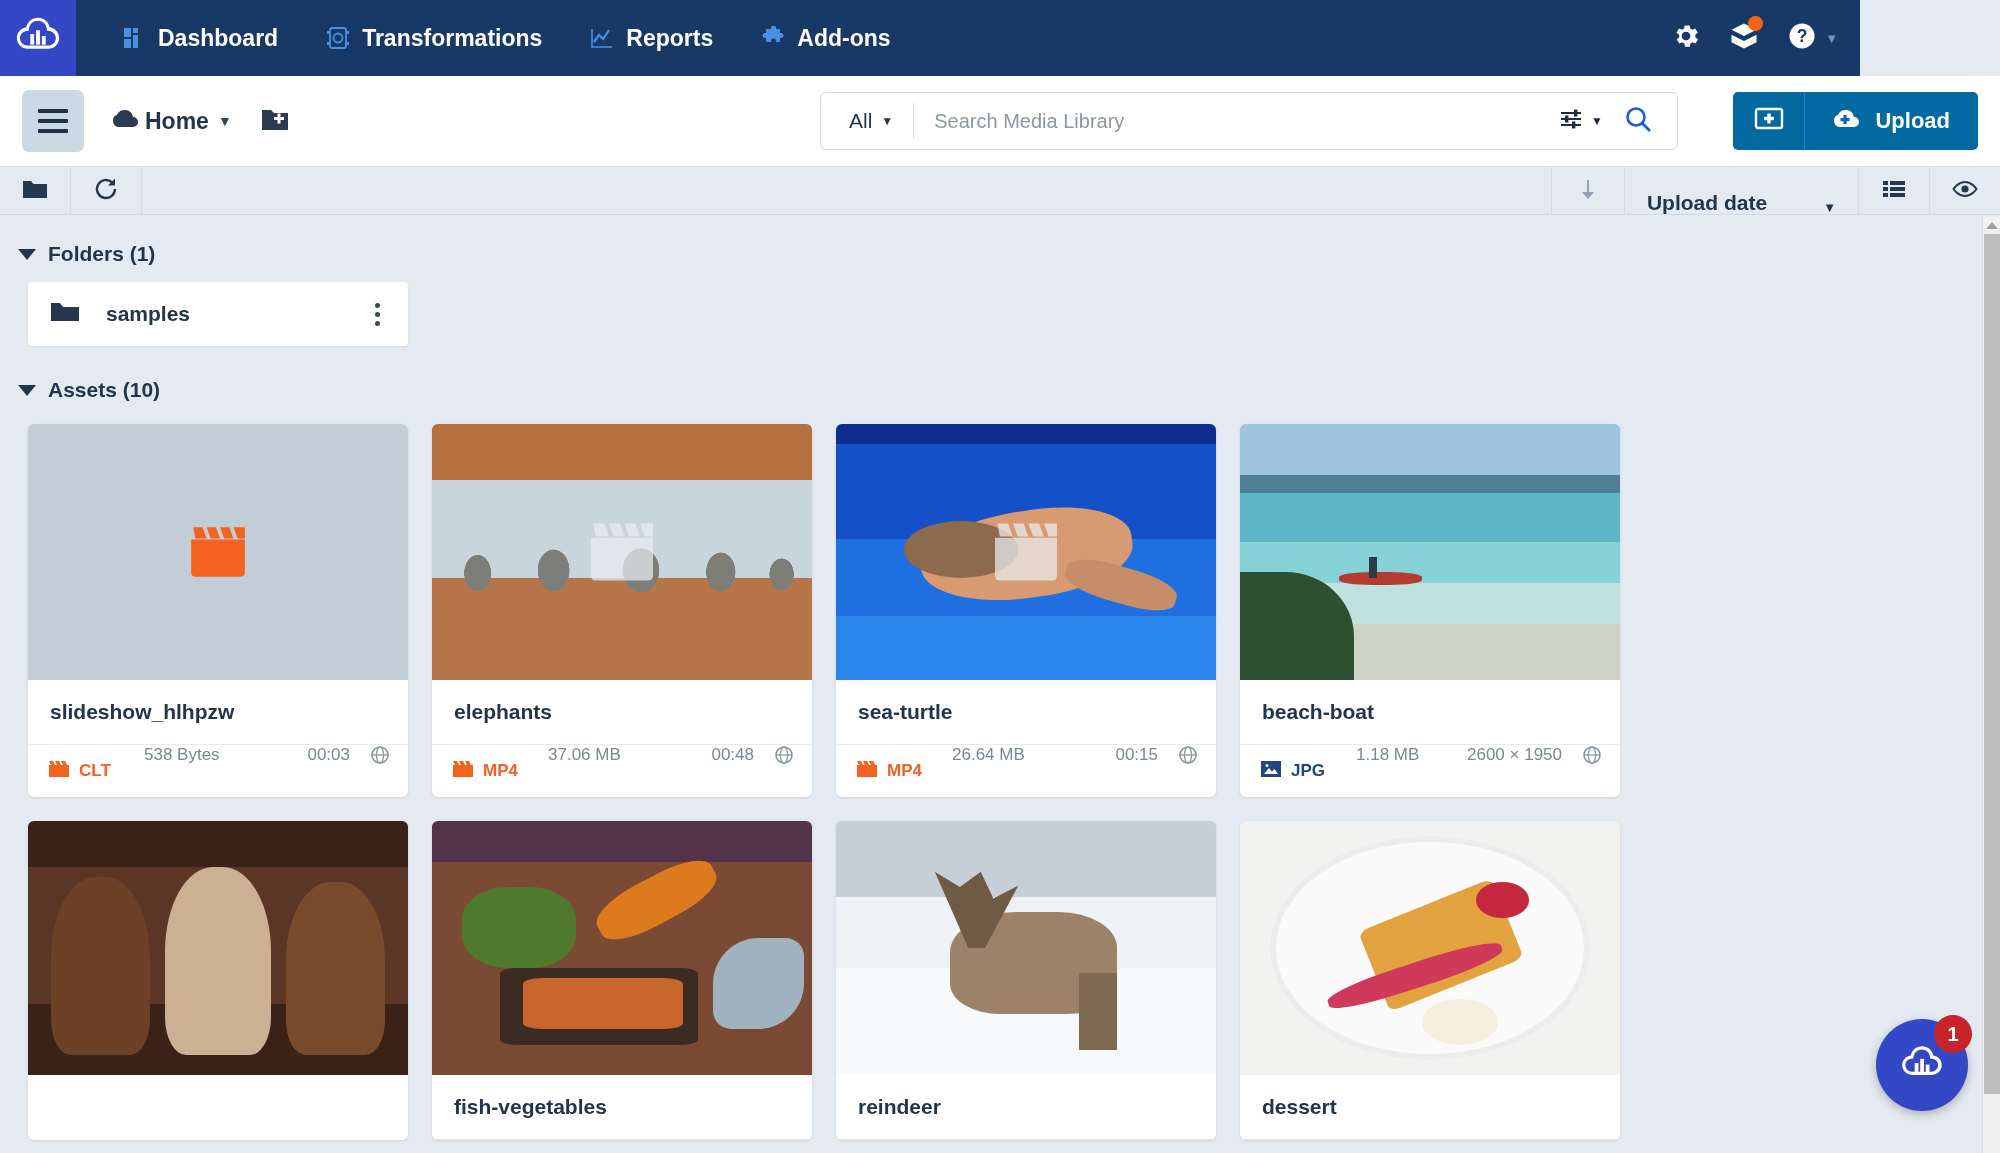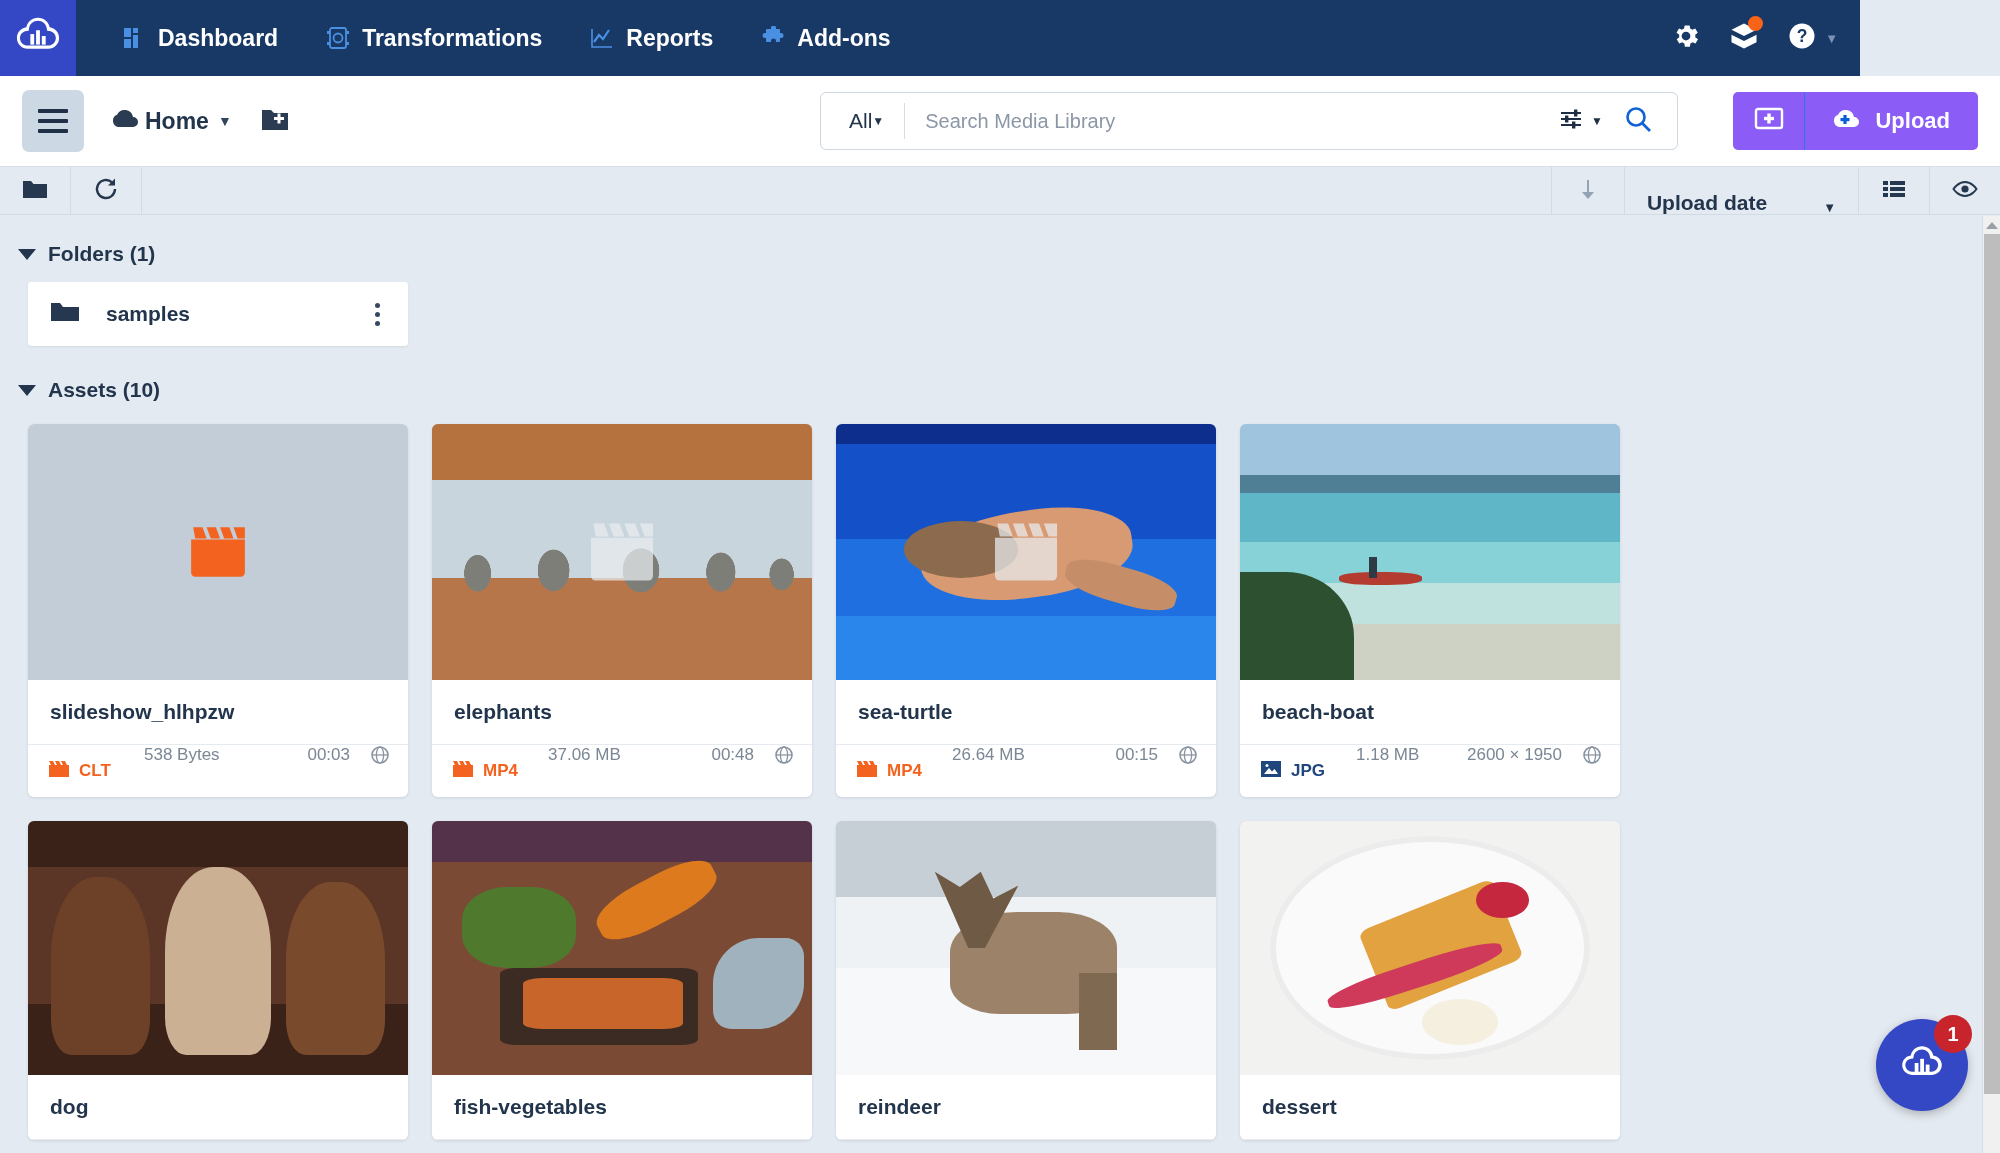--- a/index.html
+++ b/index.html
@@ -83,40 +83,40 @@
   .crumb-caret { color: #32455c; font-size: 14px; margin-left: 4px; }
   .newfolder-btn { margin-left: 28px; cursor: pointer; display: flex; align-items: center; }
   .newfolder-btn svg { width: 30px; height: 26px; }
 
   .searchwrap {
     position: absolute; left: 820px; top: 16px; width: 858px; height: 58px;
     border: 1px solid #cfd7e0; border-radius: 6px; background: #fff;
     display: flex; align-items: center;
   }
   .search-all {
-    display: flex; align-items: center; gap: 0; padding: 0 20px 0 28px;
+    display: flex; align-items: center; gap: 9px; padding: 0 20px 0 28px;
     font-size: 21px; color: #24364d; cursor: pointer; height: 100%;
   }
   .search-all .tri { font-size: 12px; color: #24364d; }
   .search-div { width: 1px; height: 36px; background: #d5dce5; }
   .search-input {
     flex: 1; border: none; outline: none; font-size: 20px;
     padding: 0 20px; color: #7f1d1d; font-family: "Liberation Sans", sans-serif;
     background: transparent;
   }
   .search-input::placeholder { color: #8c97a5; }
   .filter-btn { display: flex; align-items: center; gap: 4px; padding: 0 8px; cursor: pointer; }
   .filter-btn svg { width: 28px; height: 24px; }
   .filter-btn .tri { font-size: 12px; color: #1d2e44; }
   .search-go { padding: 0 24px 0 12px; cursor: pointer; display: flex; align-items: center; }
   .search-go svg { width: 30px; height: 30px; }
 
   .upload-group {
     position: absolute; right: 22px; top: 16px; height: 58px;
-    display: flex; background: #8b5cf6; border-radius: 5px; overflow: hidden;
+    display: flex; background: #0369a1; border-radius: 5px; overflow: hidden;
   }
   .upload-add {
     width: 72px; display: flex; align-items: center; justify-content: center;
     cursor: pointer; border-right: 1px solid #2f78e0;
   }
   .upload-add svg { width: 32px; height: 26px; }
   .upload-main {
     display: flex; align-items: center; gap: 14px; padding: 0 28px 0 24px; cursor: pointer;
   }
   .upload-main svg { width: 32px; height: 24px; }
@@ -637,21 +637,20 @@
     </div>
 
     <div class="card">
       <div class="thumb" style="height:254px">
         <div class="inner" style="background:linear-gradient(#3a2218 0 18%,#5b3526 18% 72%,#3a2218 72% 100%)">
           <div style="position:absolute;left:6%;top:22%;width:26%;height:70%;background:#6d4127;border-radius:45% 45% 20% 20%"></div>
           <div style="position:absolute;left:36%;top:18%;width:28%;height:74%;background:#cbb094;border-radius:45% 45% 20% 20%"></div>
           <div style="position:absolute;left:68%;top:24%;width:26%;height:68%;background:#7a4a2c;border-radius:45% 45% 20% 20%"></div>
         </div>
       </div>
-      <div class="card-title">dog</div>
     </div>
 
     <div class="card">
       <div class="thumb" style="height:254px">
         <div class="inner" style="background:linear-gradient(#53324a 0 16%,#7b4a35 16% 100%)">
           <div style="position:absolute;left:8%;top:26%;width:30%;height:32%;background:#4f7a2e;border-radius:40%"></div>
           <div style="position:absolute;left:42%;top:22%;width:34%;height:18%;background:#dd7a1e;border-radius:40%;transform:rotate(-28deg)"></div>
           <div style="position:absolute;left:18%;top:58%;width:52%;height:30%;background:#3b2b22;border-radius:8%"></div>
           <div style="position:absolute;left:24%;top:62%;width:42%;height:20%;background:#c8652a;border-radius:12%"></div>
           <div style="position:absolute;left:74%;top:46%;width:24%;height:36%;background:#9fb2bd;border-radius:50% 20% 50% 20%"></div>

